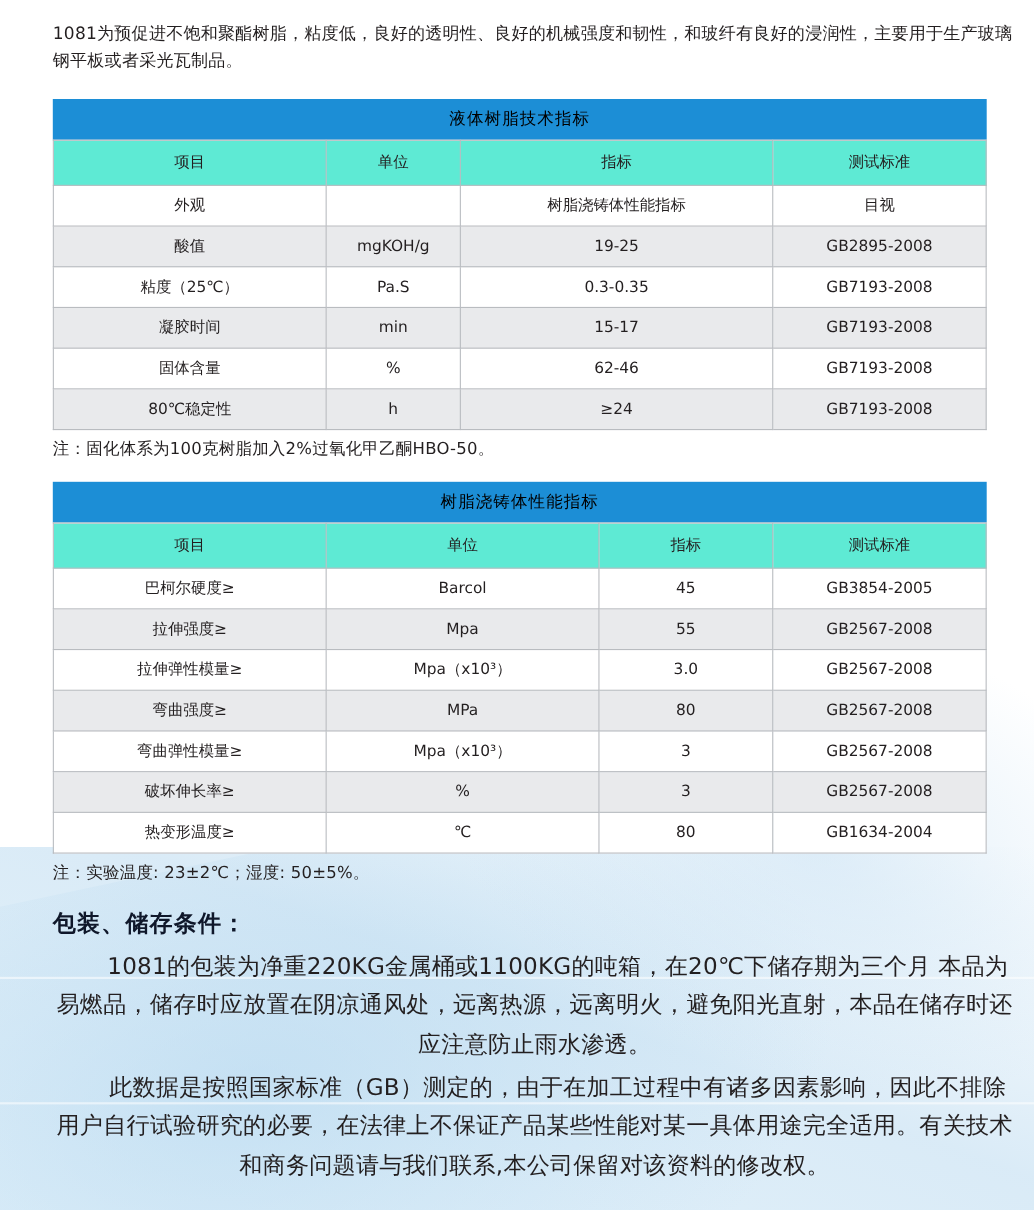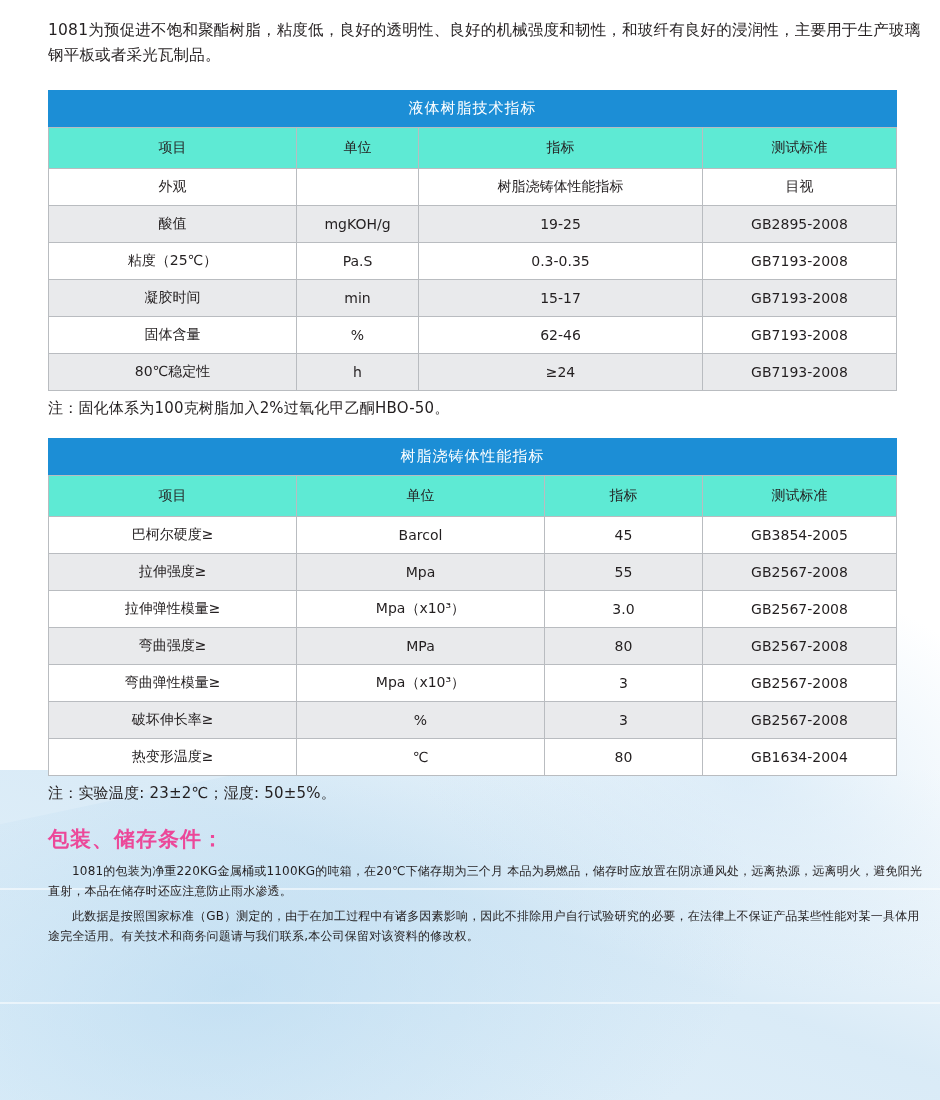--- a/index.html
+++ b/index.html
@@ -64,21 +64,21 @@
     border-collapse: collapse;
     table-layout: fixed;
     margin: 0 0 4px 0;
     border: 1px solid #b9bcc0;
   }
   table.spec caption {
     caption-side: top;
   }
   .tbl-title {
     background: #1c8ed6;
-    color: #ffffff;
+    color: #000000;
     font-size: 15px;
     text-align: center;
     padding: 9px 0;
     letter-spacing: 1px;
   }
   table.spec th, table.spec td {
     border: 1px solid #b9bcc0;
     text-align: center;
     font-size: 14px;
     padding: 9px 4px;
@@ -94,31 +94,32 @@
   }
   table.spec tbody tr:nth-child(odd) td {
     background: #ffffff;
   }
   .note {
     font-size: 15px;
     margin: 8px 0 20px 0;
     letter-spacing: 0.2px;
   }
   .sec-heading {
-    color: #ec4899;
+    color: #0f172a;
     font-size: 21px;
     letter-spacing: 1px;
     margin: 22px 0 8px 0;
   }
   .para {
-    font-size: 12px;
+    font-size: 21px;
     line-height: 1.68;
     letter-spacing: 0.2px;
     text-indent: 2em;
     margin: 2px 0 4px 0;
+    text-align: center;
   }
   .col-item  { width: 248px; }
   .col-unit  { width: 122px; }
   .col-index { width: 284px; }
   .col-std   { width: 194px; }
   .col2-item  { width: 248px; }
   .col2-unit  { width: 248px; }
   .col2-index { width: 158px; }
   .col2-std   { width: 194px; }
 </style>

